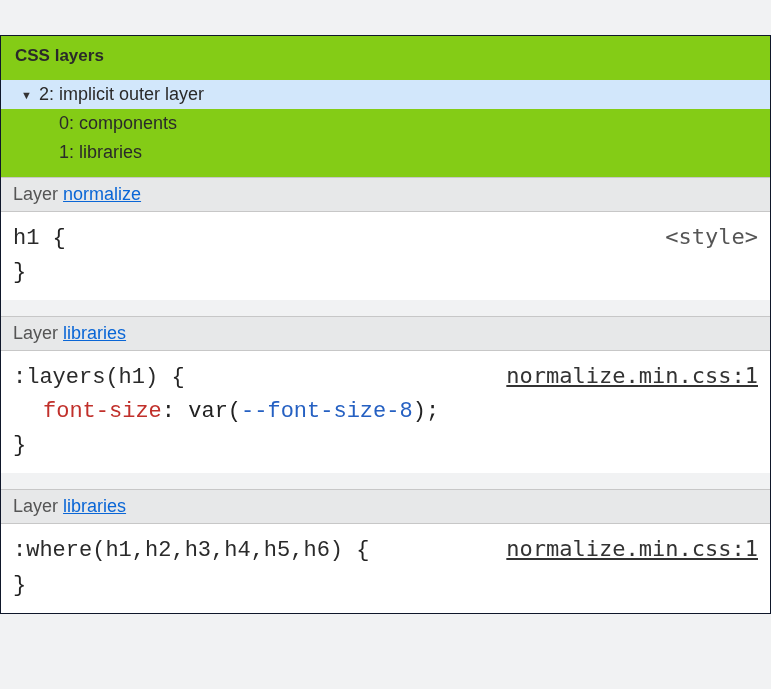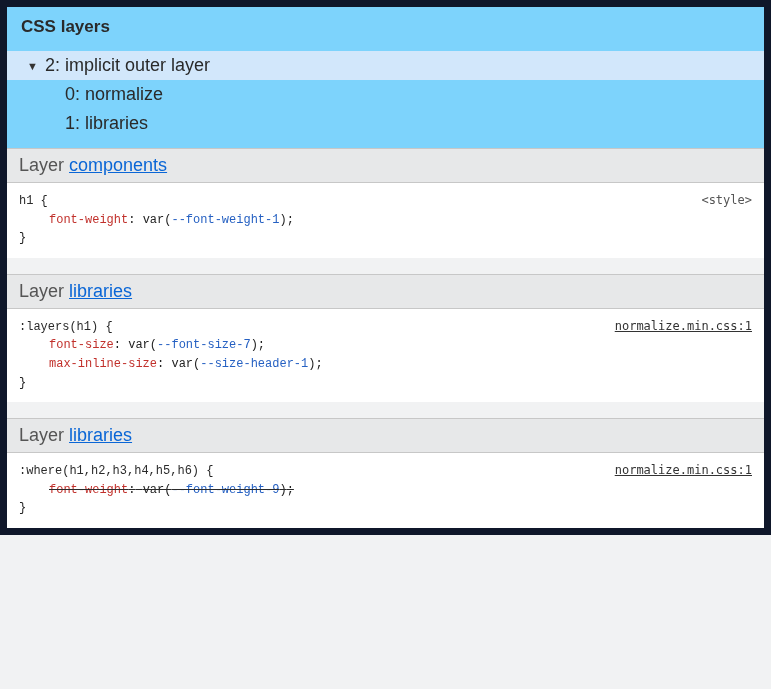--- a/index.html
+++ b/index.html
@@ -5,22 +5,23 @@
   * { box-sizing: border-box; }
   body {
     margin: 0;
     font-family: -apple-system, BlinkMacSystemFont, "Segoe UI", Helvetica, Arial, sans-serif;
     font-size: 16px;
     background: #f1f2f3;
     color: #2a2a2a;
     width: 771px;
   }
   .panel {
-    border: 7px solid #0f172a;
-    background: #7dd3fc;
+    border: 1px solid #0f172a;
+    background: #84cc16;
+    margin-top: 35px;
   }
   .panel-title {
     font-weight: 700;
     padding: 10px 14px 10px 14px;
     font-size: 17px;
   }
   .tree {
     padding: 4px 0 10px 0;
     font-size: 18px;
   }
@@ -50,21 +51,21 @@
     color: #555;
   }
   .layer-header a {
     color: #0a66d6;
     text-decoration: underline;
   }
   .rule {
     background: #ffffff;
     padding: 8px 12px 10px 12px;
     font-family: Menlo, Consolas, "Courier New", monospace;
-    font-size: 12px;
+    font-size: 22px;
     line-height: 1.55;
   }
   .selector-line {
     display: flex;
     align-items: baseline;
     justify-content: space-between;
   }
   .src {
     color: #555;
     font-family: Menlo, Consolas, monospace;
@@ -102,69 +103,60 @@
 <div class="panel">
 
   <div class="panel-title">CSS layers</div>
 
   <div class="tree">
     <div class="tree-row selected">
       <span class="disclosure">▼</span>
       <span>2: implicit outer layer</span>
     </div>
     <div class="tree-row indent">
-      <span>0: normalize</span>
+      <span>0: components</span>
     </div>
     <div class="tree-row indent">
       <span>1: libraries</span>
     </div>
   </div>
 
   <div class="layer-header">
-    <span>Layer </span><a href="#">components</a>
+    <span>Layer </span><a href="#">normalize</a>
   </div>
   <div class="rule">
     <div class="selector-line">
       <span><span>h1</span> <span class="punct">{</span></span>
       <span class="src">&lt;style&gt;</span>
-    </div>
-    <div class="decl">
-      <span class="prop">font-weight</span><span class="punct">:</span> <span class="val">var(</span><span class="varname">--font-weight-1</span><span class="val">)</span><span class="punct">;</span>
     </div>
     <div><span class="punct">}</span></div>
   </div>
 
   <div class="gap"></div>
 
   <div class="layer-header">
     <span>Layer </span><a href="#">libraries</a>
   </div>
   <div class="rule">
     <div class="selector-line">
       <span><span>:layers(h1)</span> <span class="punct">{</span></span>
       <span class="src link">normalize.min.css:1</span>
     </div>
     <div class="decl">
-      <span class="prop">font-size</span><span class="punct">:</span> <span class="val">var(</span><span class="varname">--font-size-7</span><span class="val">)</span><span class="punct">;</span>
-    </div>
-    <div class="decl">
-      <span class="prop">max-inline-size</span><span class="punct">:</span> <span class="val">var(</span><span class="varname">--size-header-1</span><span class="val">)</span><span class="punct">;</span>
+      <span class="prop">font-size</span><span class="punct">:</span> <span class="val">var(</span><span class="varname">--font-size-8</span><span class="val">)</span><span class="punct">;</span>
     </div>
     <div><span class="punct">}</span></div>
   </div>
 
   <div class="gap"></div>
 
   <div class="layer-header">
     <span>Layer </span><a href="#">libraries</a>
   </div>
   <div class="rule">
     <div class="selector-line">
       <span><span>:where(h1,h2,h3,h4,h5,h6)</span> <span class="punct">{</span></span>
       <span class="src link">normalize.min.css:1</span>
     </div>
-    <div class="decl strike">
-      <span class="prop">font-weight</span><span class="punct">:</span> <span class="val">var(</span><span class="varname">--font-weight-9</span><span class="val">)</span><span class="punct">;</span>
-    </div>
     <div><span class="punct">}</span></div>
   </div>
 
 </div>
 
 </body></html>

